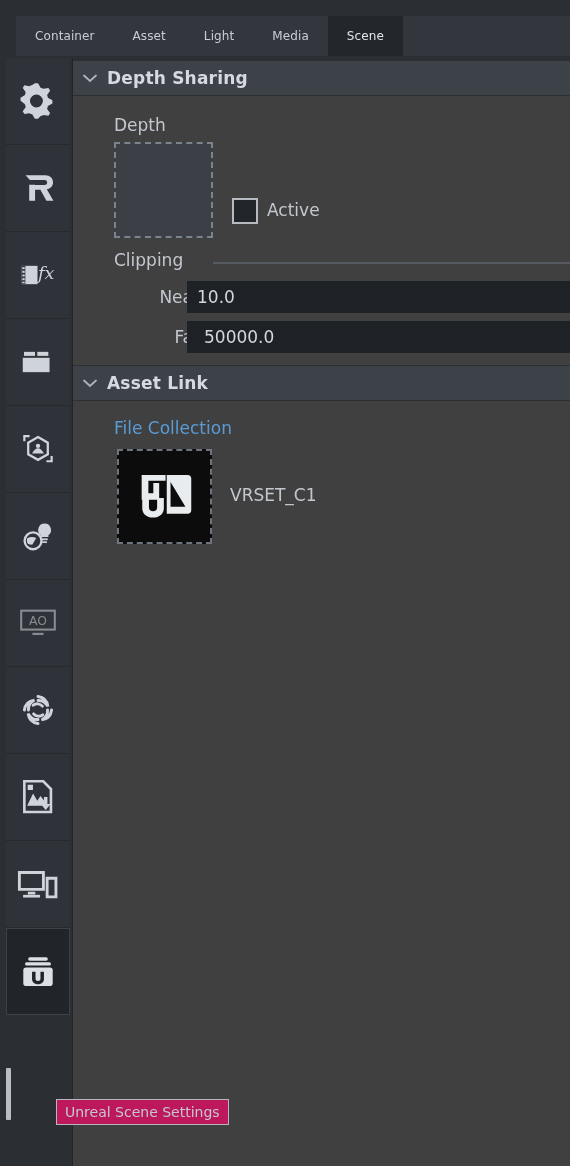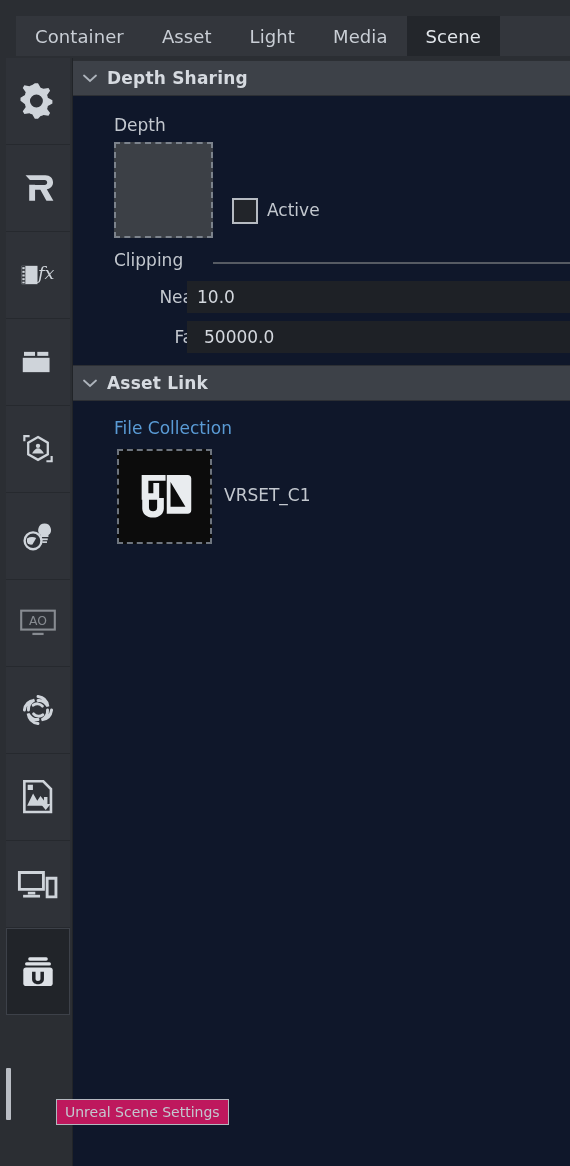--- a/index.html
+++ b/index.html
@@ -31,21 +31,21 @@
     width: 554px;
     height: 40px;
     background: #33363c;
     display: flex;
     align-items: stretch;
   }
   .tab {
     display: flex;
     align-items: center;
     padding: 0 19px;
-    font-size: 18px;
+    font-size: 12px;
     color: #c9ced5;
     cursor: pointer;
     white-space: nowrap;
     letter-spacing: 0.1px;
   }
   .tab.selected {
     background: #23262b;
     color: #e2e6eb;
     justify-content: flex-end;
   }
@@ -93,21 +93,21 @@
     border-radius: 1px;
   }
 
   
   .content {
     position: absolute;
     left: 73px;
     top: 60px;
     width: 497px;
     height: 1106px;
-    background: #0f172a;
+    background: #404040;
   }
 
   .section-header {
     position: relative;
     height: 34px;
     background: #3d4148;
     border-top: 1px solid #2c2f34;
     border-bottom: 1px solid #2c2f34;
     display: flex;
     align-items: center;
@@ -401,19 +401,19 @@
         <svg width="70" height="70" viewBox="0 0 24 24">
           <path fill="#e9ecef" d="M12.6 5.1 L19.8 5.1 C20.5 5.1 21.0 5.6 21.0 6.3 L21.0 17.2 C21.0 17.9 20.5 18.4 19.8 18.4 L12.6 18.4 Z M13.9 7.5 L13.9 16.0 L19.0 16.0 Z"></path>
           <path fill="#e9ecef" d="M4.0 5.1 L12.2 5.1 L12.2 7.1 L6.3 7.1 L6.3 11.4 L8.0 11.4 L8.0 7.9 L10.0 7.9 L10.0 13.6 L4.0 13.6 Z"></path>
           <path fill="#e9ecef" d="M4.2 13.0 l2.3 0 l0 3.3 c0 0.8 0.6 1.3 1.4 1.3 c0.8 0 1.4-0.5 1.4-1.3 l0-3.3 l2.3 0 l0 3.5 c0 1.9-1.5 3.2-3.7 3.2 c-2.2 0-3.7-1.3-3.7-3.2 z"></path>
           <rect x="8.3" y="9.0" width="1.6" height="0.8" fill="#e9ecef"></rect>
           <rect x="8.3" y="10.4" width="1.6" height="0.8" fill="#e9ecef"></rect>
           <rect x="8.3" y="11.8" width="1.6" height="0.8" fill="#e9ecef"></rect>
         </svg>
       </span>
     </div>
-    <div class="asset-name" style="left:151px; top:425px;">VRSET_C1</div>
+    <div class="asset-name" style="left:157px; top:425px;">VRSET_C1</div>
 
   </div>
 
   <div class="tooltip" style="left:56px; top:1099px;">Unreal Scene Settings</div>
 
 </div>
 
 </body></html>

